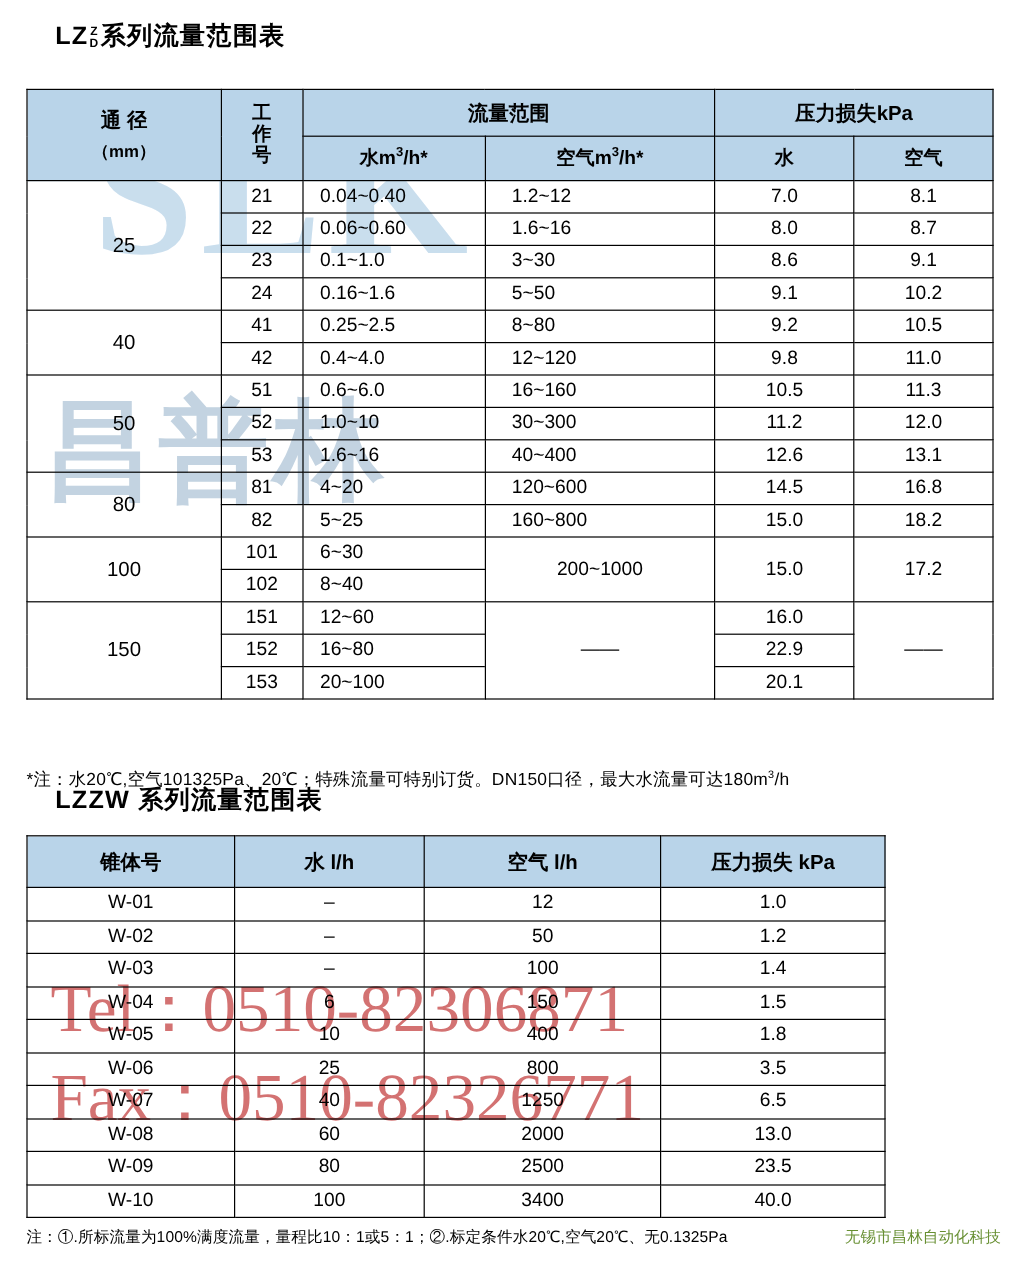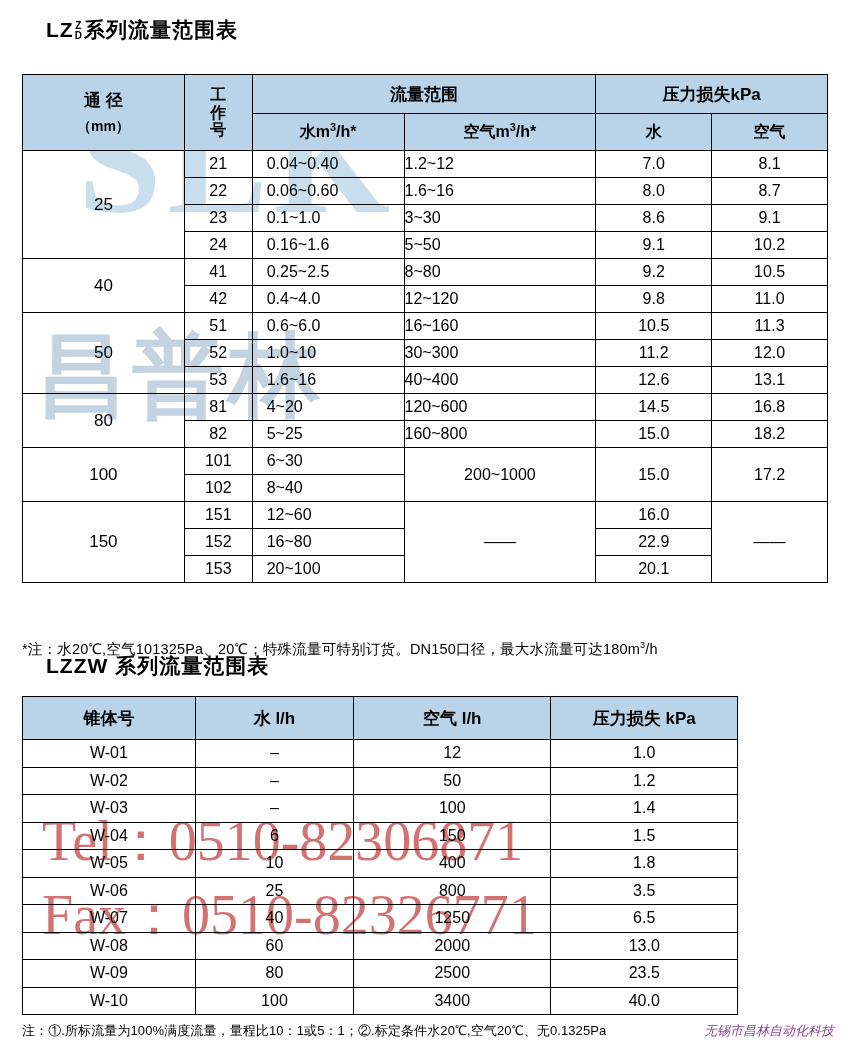--- a/index.html
+++ b/index.html
@@ -40,23 +40,22 @@
     font-family:"Liberation Serif", serif;
     font-size:56px;
     color:#b91c1c;
     opacity:.62;
     line-height:1.32;
     white-space:pre;
   }
   .wm-corp{
     top:1022px;right:16px;
     font-size:13px;
-    color:#701a75;
+    color:#4d7c0f;
     opacity:.85;
-    font-style:italic;
   }
 
   
   .title{
     position:absolute;
     font-size:21px;
     font-weight:bold;
     letter-spacing:1px;
   }
   .title-1{top:16px;left:46px;}
@@ -73,21 +72,21 @@
     font-size:16px;
     padding:0;
     background:transparent;
   }
   .t1{top:74px;left:22px;width:806px;}
   .t1 .hd{background:#b9d4e9;font-weight:bold;font-size:17px;height:38px;}
   .t1 .hd2{background:#b9d4e9;font-weight:bold;font-size:16px;height:36px;text-align:center;}
   .t1 td.body{height:26px;font-size:16px;}
   .t1 td.dn{font-size:17px;}
   .t1 td.lft{text-align:left;padding-left:14px;}
-  .t1 td.lft2{text-align:left;}
+  .t1 td.lft2{text-align:left;padding-left:22px;}
 
   .note{
     position:absolute;top:640px;left:22px;
     font-size:14.5px;letter-spacing:.2px;white-space:nowrap;
   }
   .note sup{font-size:9px;}
 
   .t2{top:696px;left:22px;width:716px;}
   .t2 .hd{background:#b9d4e9;font-weight:bold;font-size:17px;height:42px;}
   .t2 td.body{height:26.5px;font-size:16px;}

